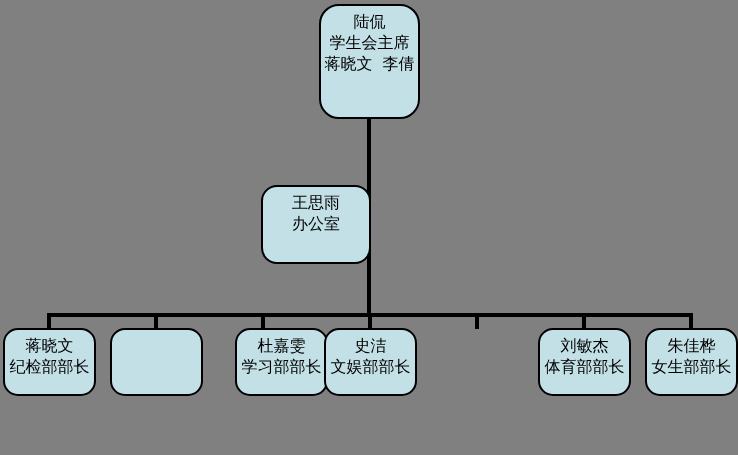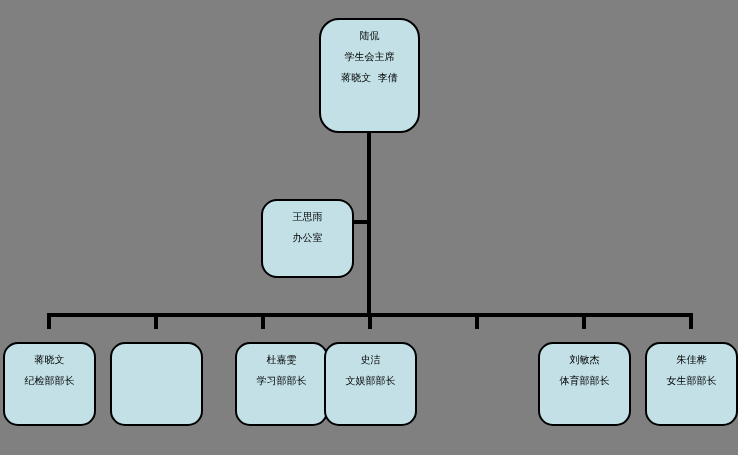--- a/index.html
+++ b/index.html
@@ -14,42 +14,41 @@
     background: #808080;
     overflow: hidden;
   }
   .node {
     position: absolute;
     box-sizing: border-box;
     background: #c2e0e6;
     border: 2px solid #000000;
     text-align: center;
     color: #000000;
-    font-size: 10px;
+    font-size: 16px;
     line-height: 21px;
     padding-top: 5px;
-    margin-top: 14px;
   }
   .node .node-line {
     display: block;
     white-space: pre-wrap;
   }
   .node-root {
     left: 319px; top: 4px;
     width: 101px; height: 115px;
     border-radius: 20px;
   }
   .node-office {
     left: 261px; top: 185px;
-    width: 93px; height: 79px;
+    width: 110px; height: 79px;
     border-radius: 16px;
   }
   .node-dept {
     top: 328px;
-    width: 93px; height: 84px;
+    width: 93px; height: 68px;
     border-radius: 15px;
   }
   .line {
     position: absolute;
     background: #000000;
   }
   .v-main   { left: 367px; top: 117px; width: 4px; height: 200px; }
   .h-main   { left: 47px;  top: 313px; width: 646px; height: 4px; }
   .stub     { top: 315px; width: 4px; height: 14px; }
   .conn-office { left: 352px; top: 220px; width: 17px; height: 4px; }

